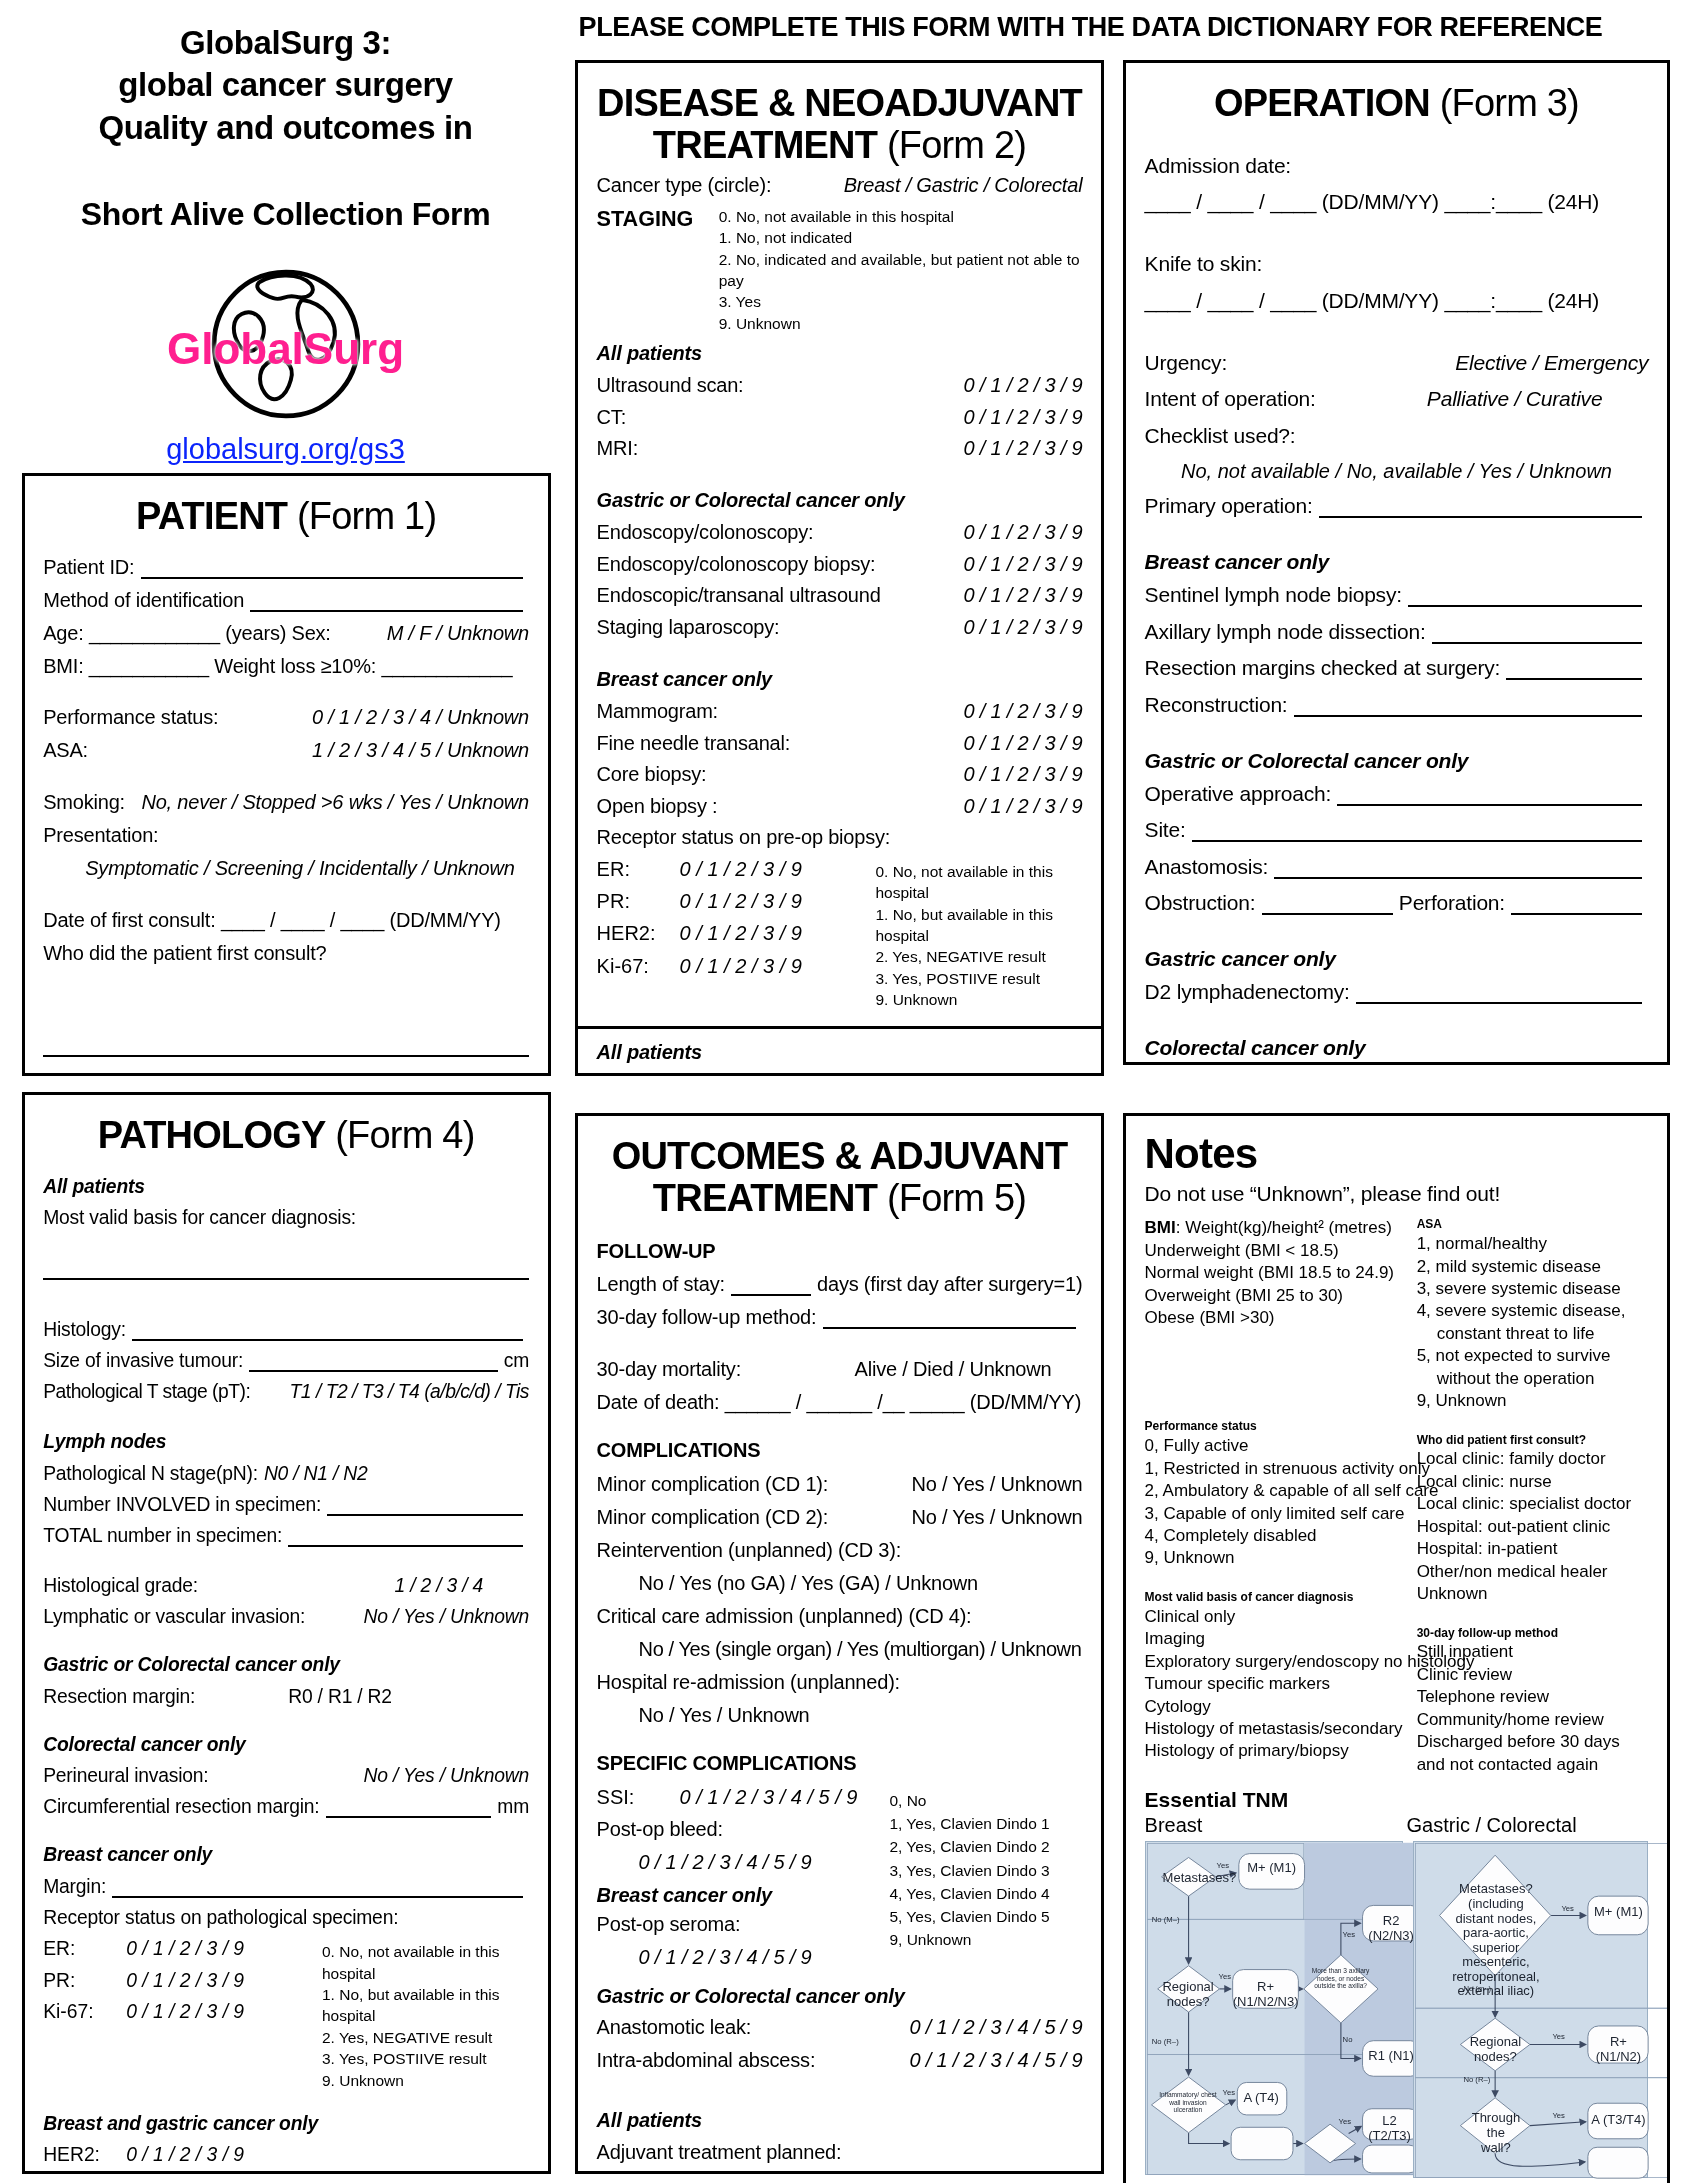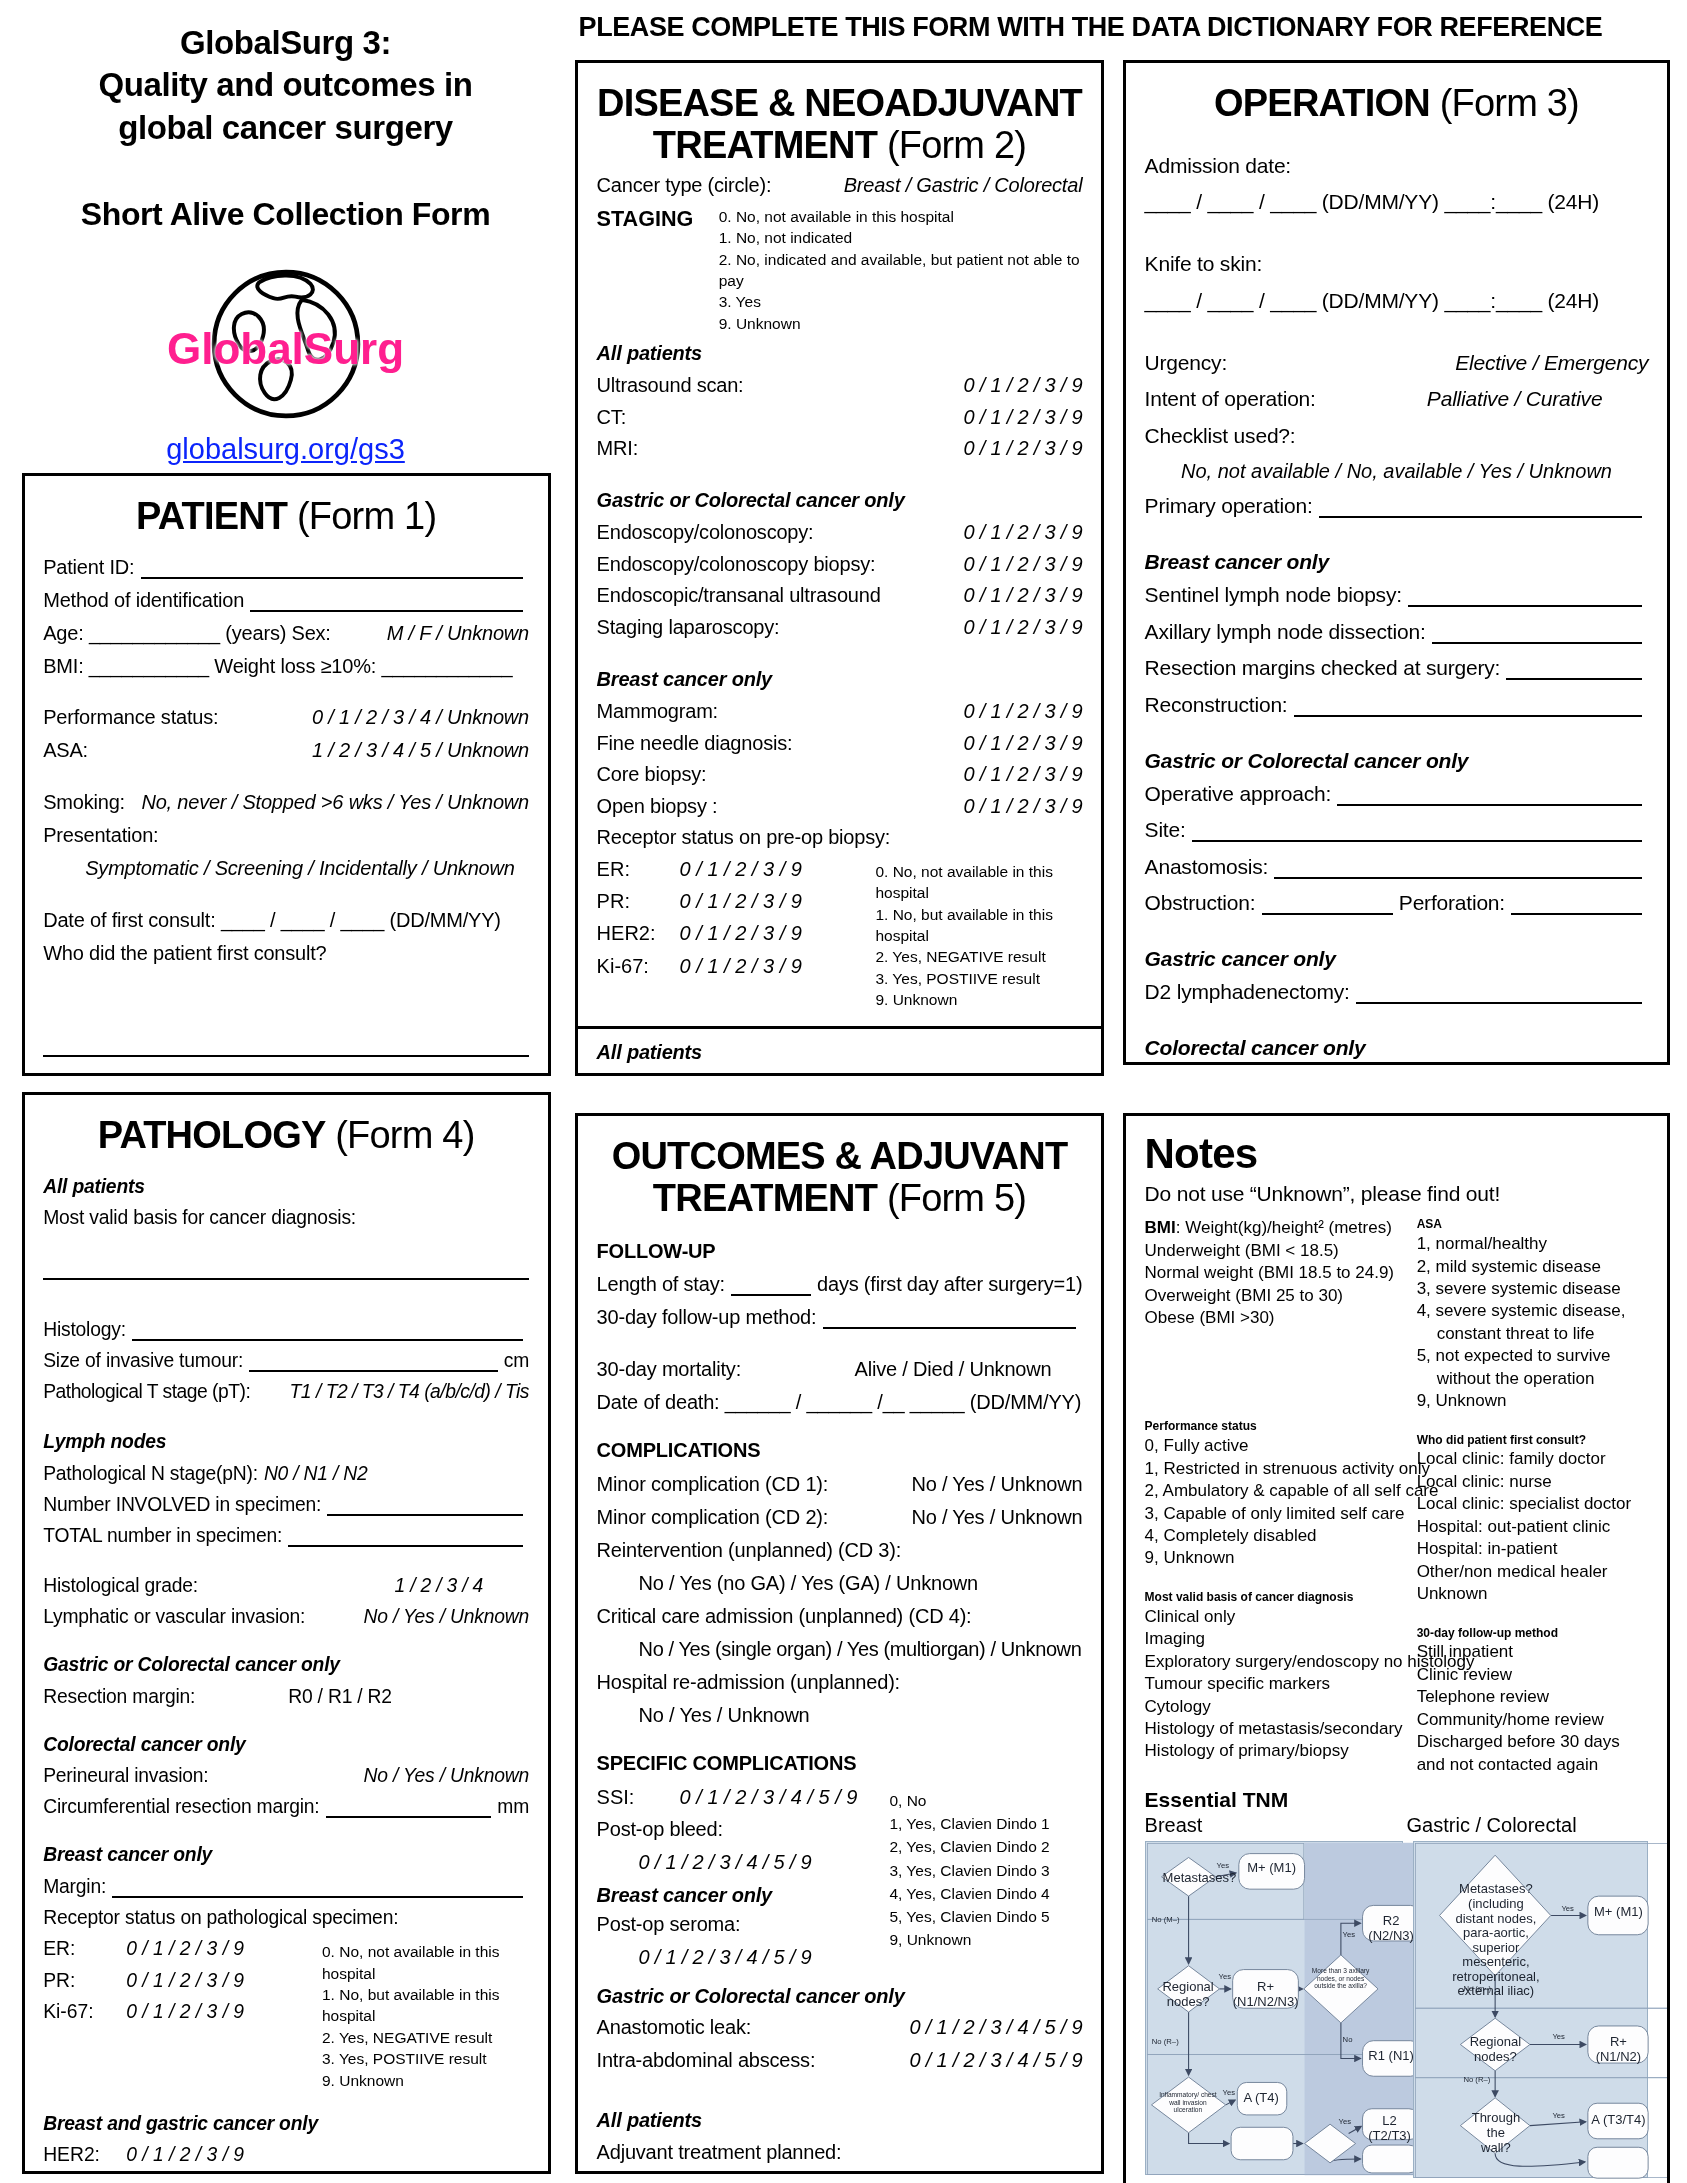--- a/index.html
+++ b/index.html
@@ -95,22 +95,22 @@
 </style>
 </head>
 <body>
 
 <div class="page">
 
   <div class="banner">PLEASE COMPLETE THIS FORM WITH THE DATA DICTIONARY FOR REFERENCE</div>
 
   <div class="masthead">
     <div class="t">GlobalSurg 3:</div>
+    <div class="t">global cancer surgery</div>
     <div class="t">Quality and outcomes in</div>
-    <div class="t">global cancer surgery</div>
     <div class="sub">Short Alive Collection Form</div>
     <div class="globe">
       <svg viewBox="0 0 200 200" width="158" height="158">
         <circle cx="100" cy="100" r="91" fill="none" stroke="#000" stroke-width="6"></circle>
         <path d="M66,22 C84,10 118,10 131,24 C140,34 128,44 112,40 C98,37 96,46 84,42 C72,38 58,30 66,22 Z" fill="none" stroke="#000" stroke-width="5"></path>
         <path d="M120,44 C148,48 168,72 160,98 C152,122 134,128 128,108 C122,88 106,62 120,44 Z" fill="none" stroke="#000" stroke-width="5"></path>
         <path d="M44,62 C60,54 76,70 71,90 C66,110 50,116 40,100 C31,85 32,68 44,62 Z" fill="none" stroke="#000" stroke-width="5"></path>
         <path d="M80,122 C96,114 112,126 106,146 C100,168 84,178 73,162 C63,147 66,129 80,122 Z" fill="none" stroke="#000" stroke-width="5"></path>
       </svg>
       <div class="logo-text">GlobalSurg</div>
@@ -214,21 +214,21 @@
     <div class="row">
       <span>Staging laparoscopy:</span>
       <span class="right">0 / 1 / 2 / 3 / 9</span>
     </div>
     <div class="sec" style="margin-top:29px">Breast cancer only</div>
     <div class="row">
       <span>Mammogram:</span>
       <span class="right">0 / 1 / 2 / 3 / 9</span>
     </div>
     <div class="row">
-      <span>Fine needle diagnosis:</span>
+      <span>Fine needle transanal:</span>
       <span class="right">0 / 1 / 2 / 3 / 9</span>
     </div>
     <div class="row">
       <span>Core biopsy:</span>
       <span class="right">0 / 1 / 2 / 3 / 9</span>
     </div>
     <div class="row">
       <span>Open biopsy :</span>
       <span class="right">0 / 1 / 2 / 3 / 9</span>
     </div>

